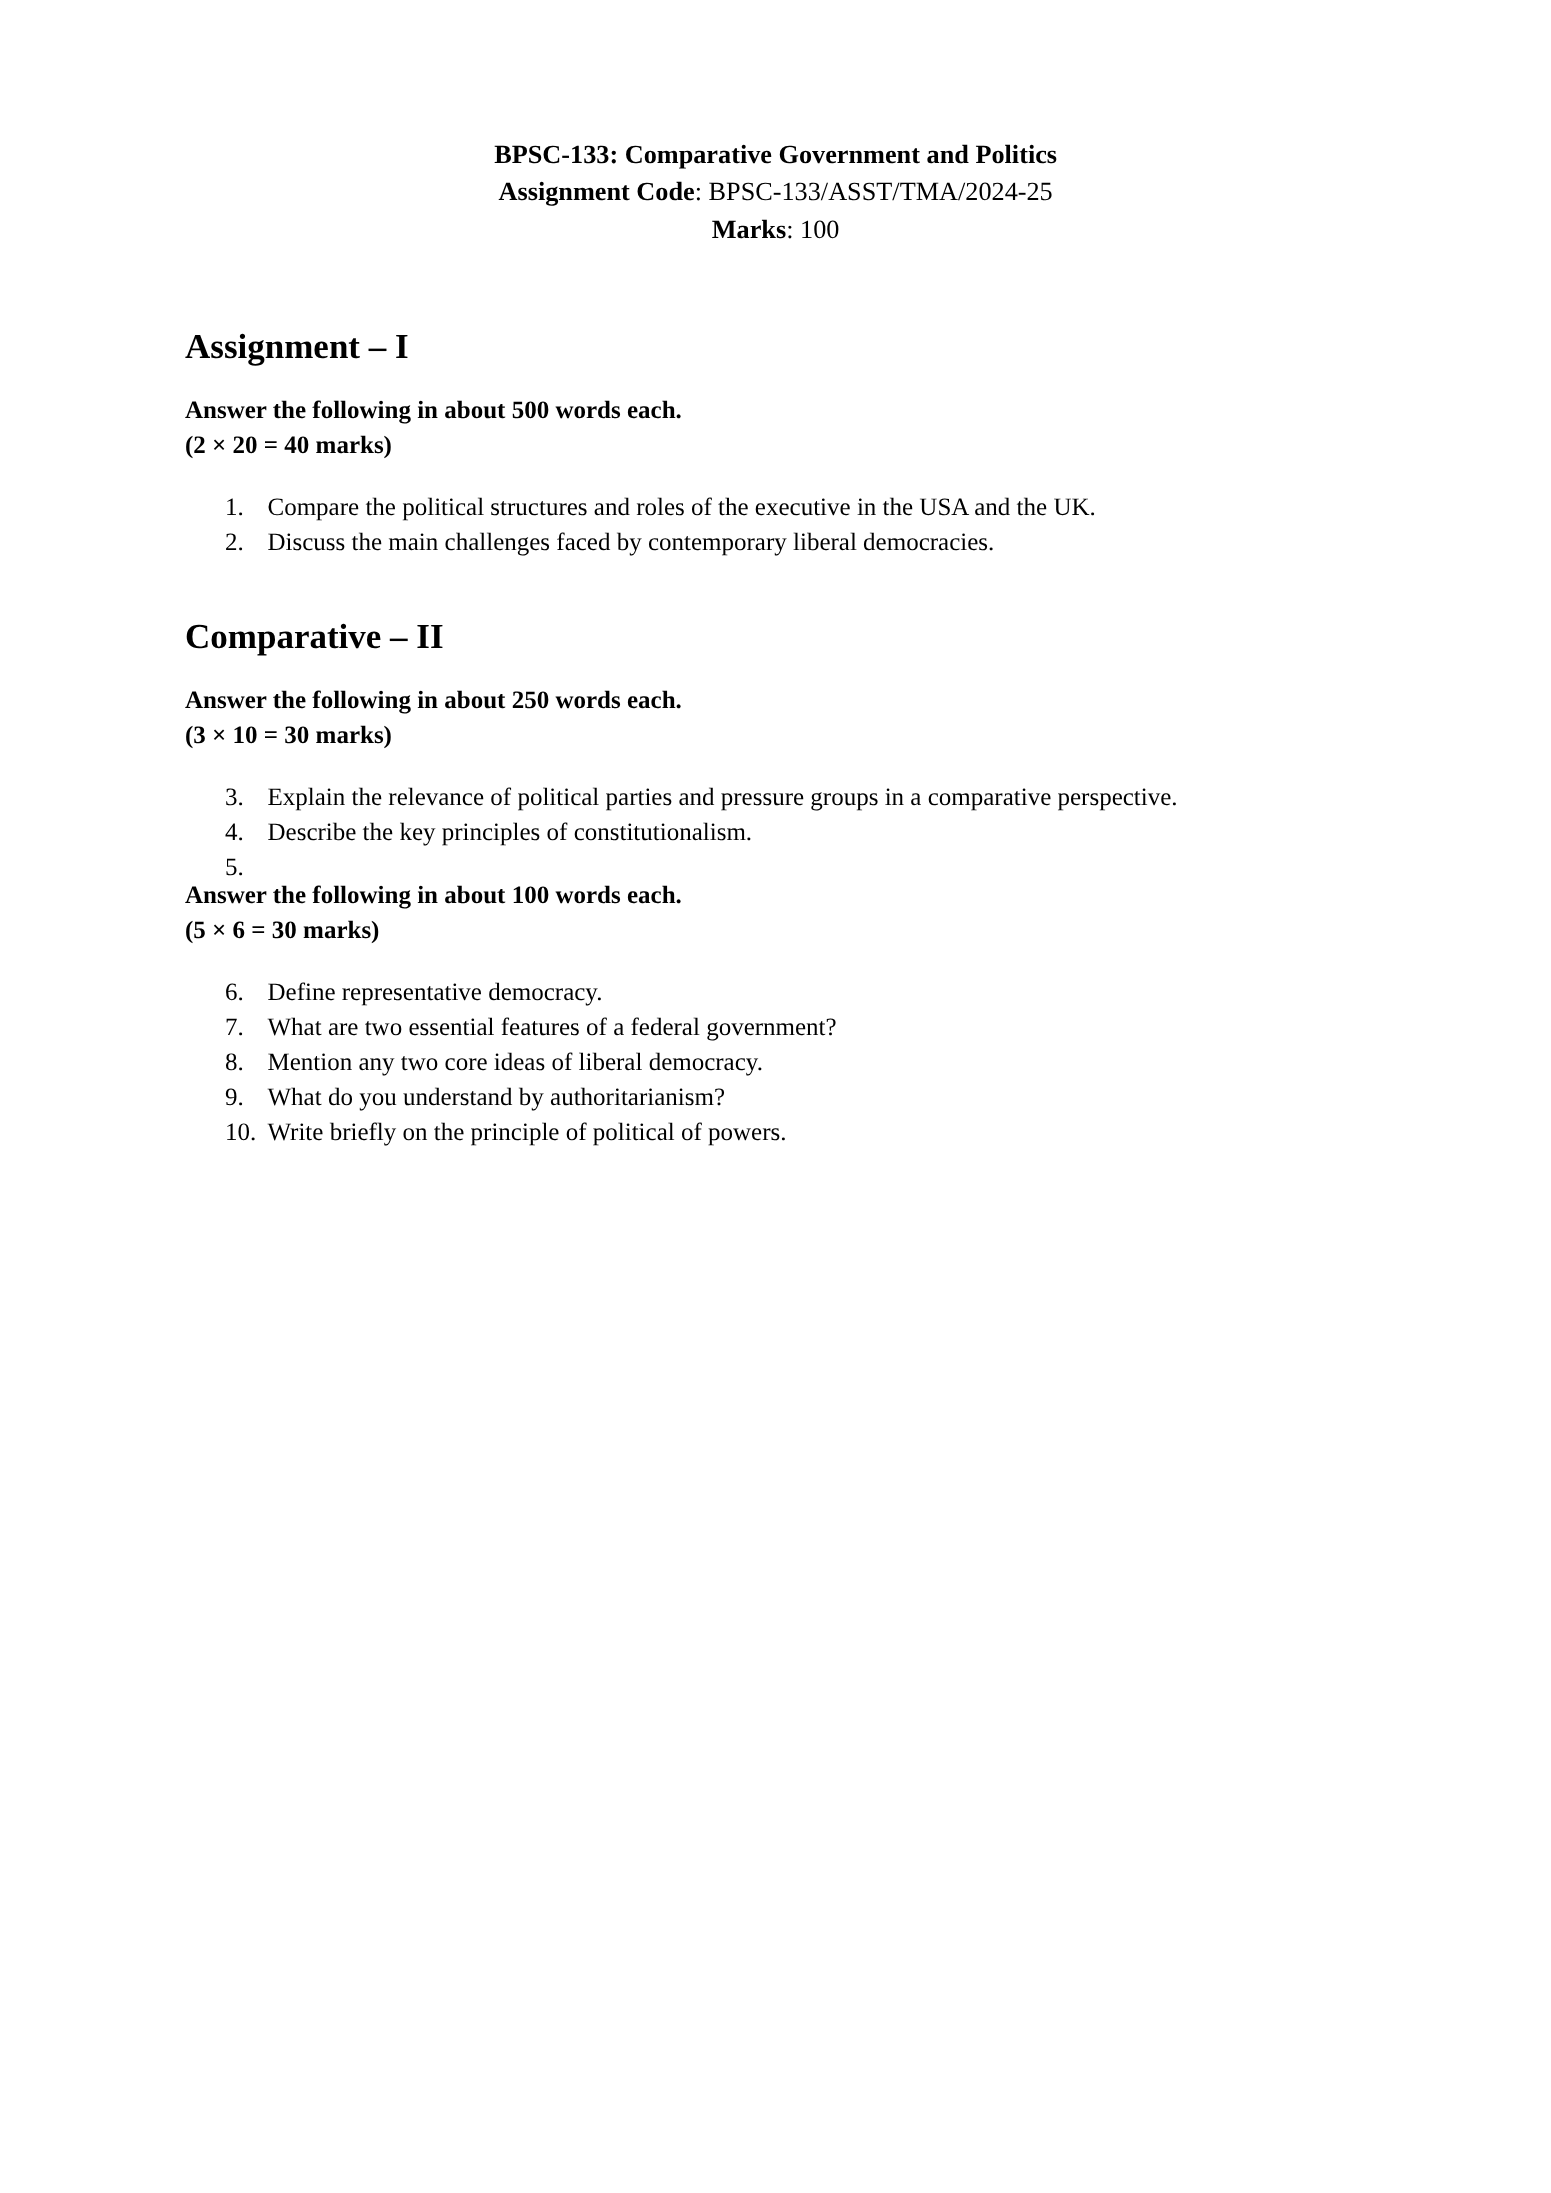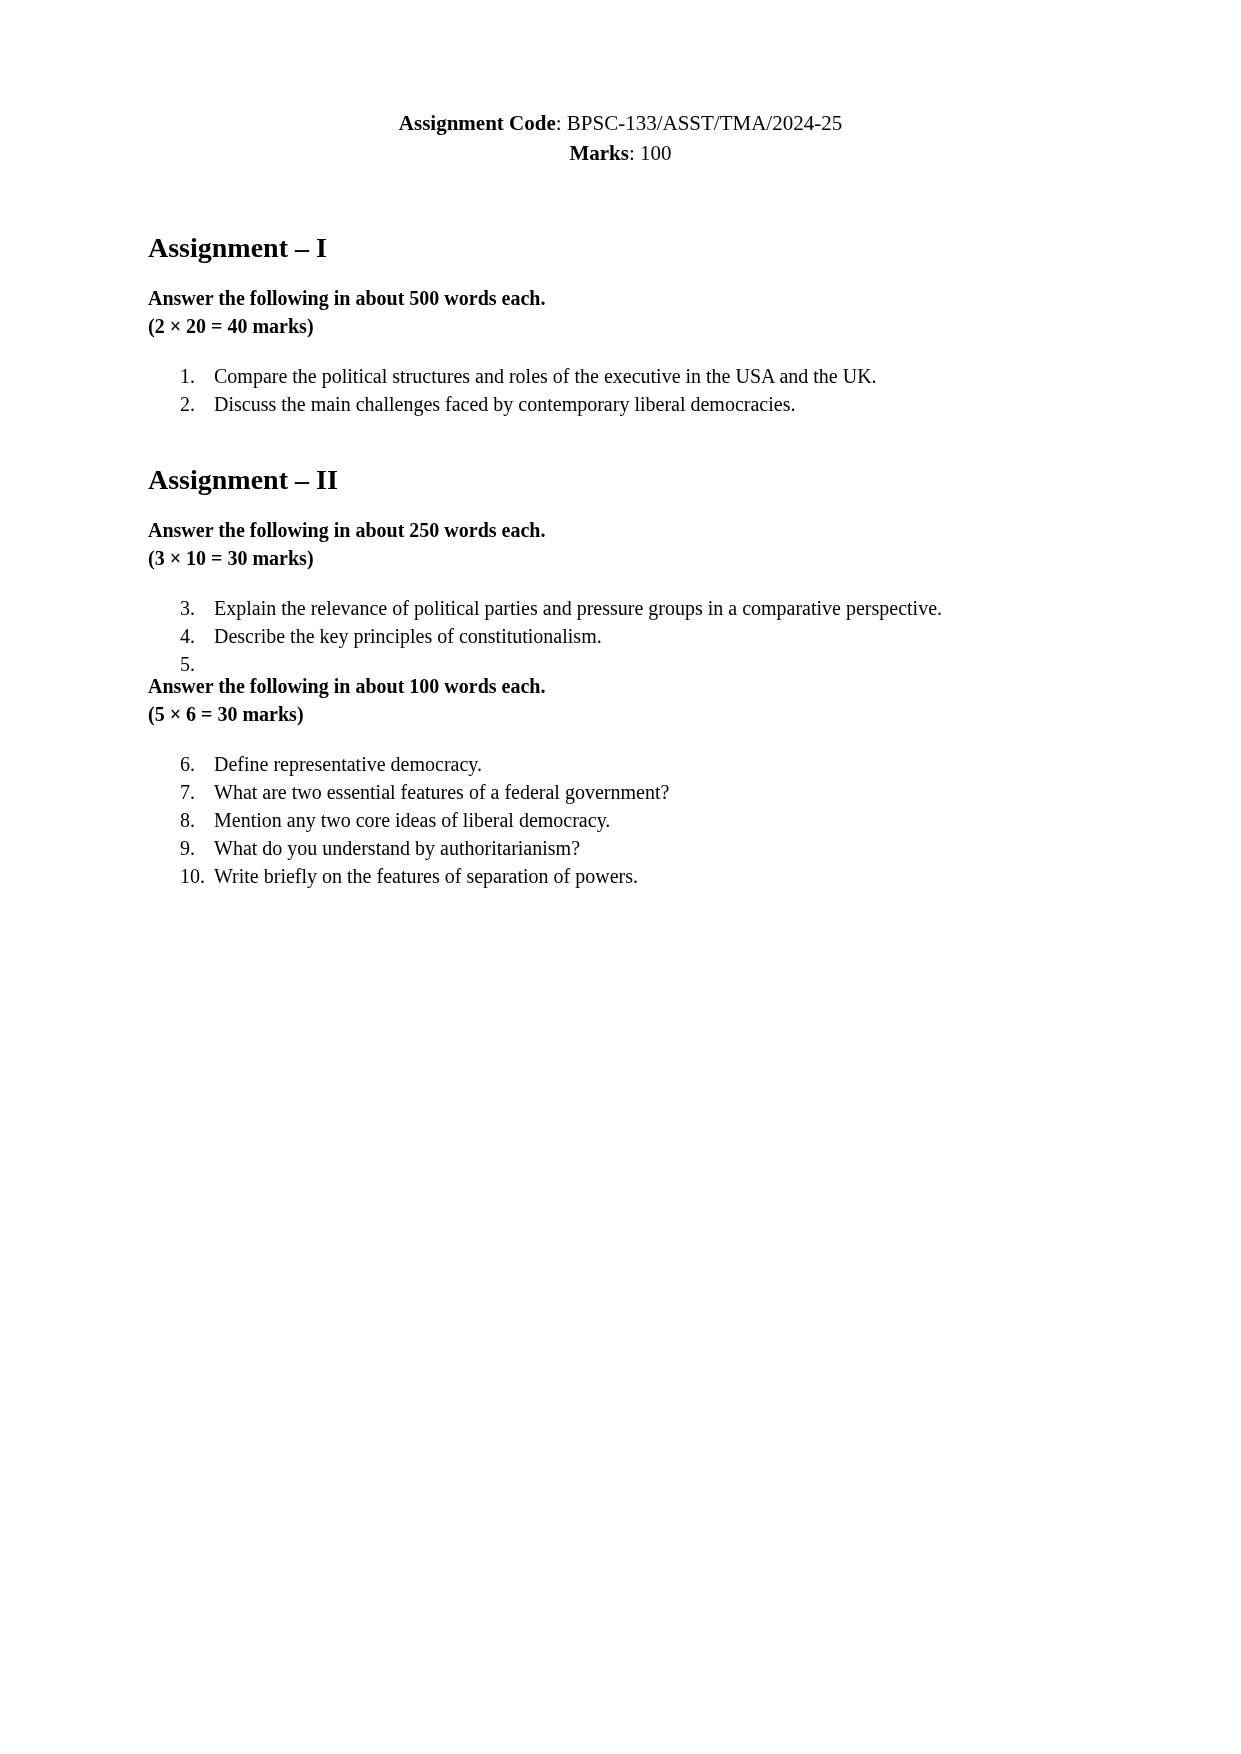--- a/index.html
+++ b/index.html
@@ -70,20 +70,21 @@
     left: 32px;
     top: 0;
   }
 </style>
 </head>
 <body>
 
 <div class="page">
 
   <header class="doc-header">
+    <p class="h-line bold">BPSC-133: Comparative Government and Politics</p>
     <p class="h-line"><span class="bold">Assignment Code</span><span>: BPSC-133/ASST/TMA/2024-25</span></p>
     <p class="h-line"><span class="bold">Marks</span><span>: 100</span></p>
   </header>
 
   <section class="sec-1">
     <h2 class="sec-heading">Assignment – I</h2>
     <p class="instr">Answer the following in about 500 words each.</p>
     <p class="marks">(2 × 20 = 40 marks)</p>
     <ul class="qlist">
       <li class="q">
@@ -91,21 +92,21 @@
         <span class="qtext">Compare the political structures and roles of the executive in the USA and the UK.</span>
       </li>
       <li class="q">
         <span class="qnum">2.</span>
         <span class="qtext">Discuss the main challenges faced by contemporary liberal democracies.</span>
       </li>
     </ul>
   </section>
 
   <section class="sec-2">
-    <h2 class="sec-heading sec-heading-gap">Assignment – II</h2>
+    <h2 class="sec-heading sec-heading-gap">Comparative – II</h2>
     <p class="instr">Answer the following in about 250 words each.</p>
     <p class="marks">(3 × 10 = 30 marks)</p>
     <ul class="qlist">
       <li class="q">
         <span class="qnum">3.</span>
         <span class="qtext">Explain the relevance of political parties and pressure groups in a comparative perspective.</span>
       </li>
       <li class="q">
         <span class="qnum">4.</span>
         <span class="qtext">Describe the key principles of constitutionalism.</span>
@@ -131,18 +132,18 @@
       <li class="q">
         <span class="qnum">8.</span>
         <span class="qtext">Mention any two core ideas of liberal democracy.</span>
       </li>
       <li class="q">
         <span class="qnum">9.</span>
         <span class="qtext">What do you understand by authoritarianism?</span>
       </li>
       <li class="q">
         <span class="qnum">10.</span>
-        <span class="qtext">Write briefly on the features of separation of powers.</span>
+        <span class="qtext">Write briefly on the principle of political of powers.</span>
       </li>
     </ul>
   </section>
 
 </div>
 
 </body></html>

